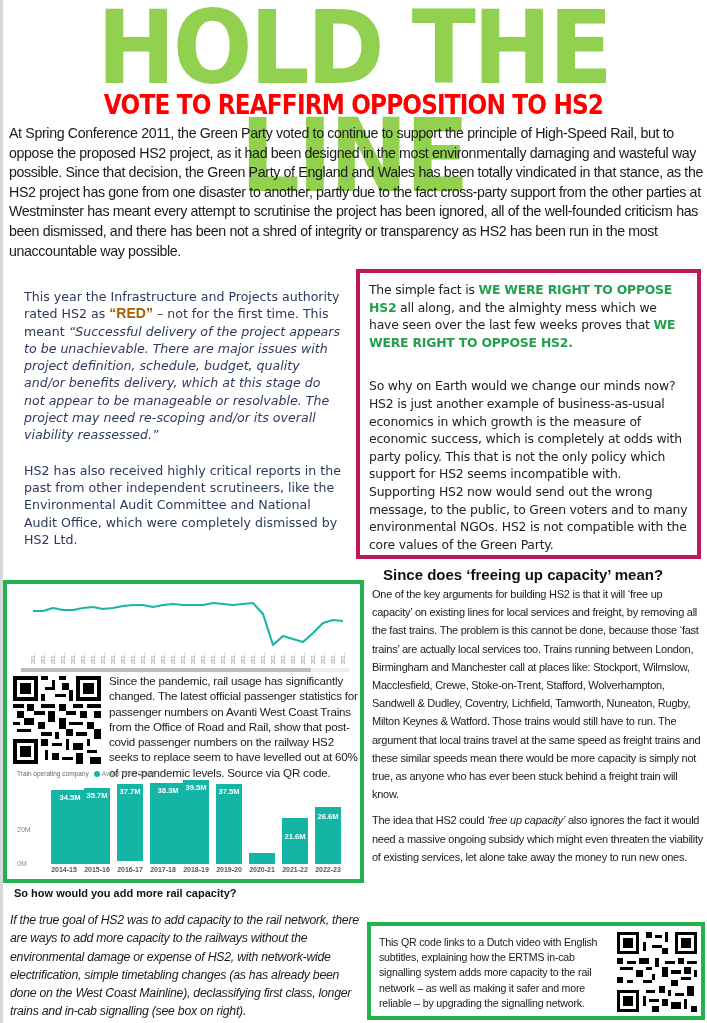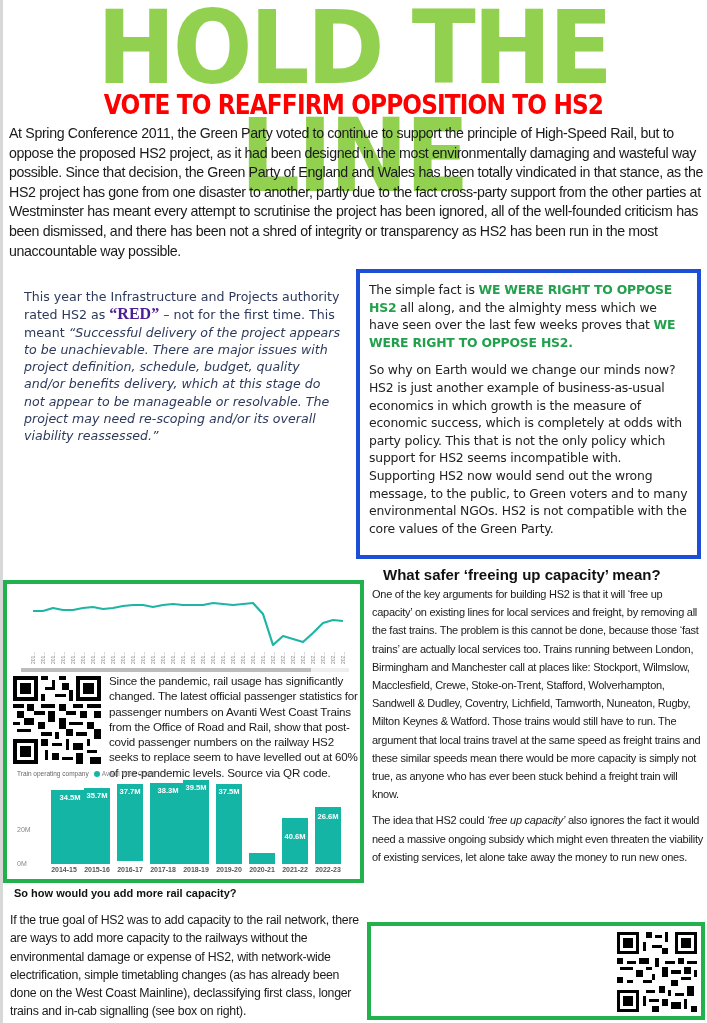--- a/index.html
+++ b/index.html
@@ -12,28 +12,28 @@
     color: #92d050; line-height: 108px; transform: scaleX(0.92); transform-origin: center; }
   .subtitle { position: absolute; left: 0; top: 88px; width: 707px; text-align: center;
     font-family: "DejaVu Sans", sans-serif; font-weight: bold; font-size: 27px; color: #ff0000;
     line-height: 34px; letter-spacing: -1px; transform: scaleX(0.86); transform-origin: center; }
 
   .intro { position: absolute; left: 9px; top: 124px; width: 694px; font-family: "Liberation Sans Narrow", "Liberation Sans", sans-serif;
     font-size: 14.2px; line-height: 19.6px; color: #1a1a1a; letter-spacing: -0.35px; }
 
   .ipa { position: absolute; left: 24px; top: 288px; width: 320px; font-family: "DejaVu Sans", sans-serif;
     font-size: 12.6px; line-height: 17.3px; color: #2e3a5c; }
-  .ipa .red { color: #4c1d95; font-weight: bold; font-family: Liberation Serif, serif; font-size: 16px; }
+  .ipa .red { color: #a16207; font-weight: bold; font-family: Liberation Sans, sans-serif; font-size: 14px; }
   .ipa em { font-style: italic; }
   .ipa p + p { margin-top: 18px; }
 
-  .fact-box { position: absolute; left: 356px; top: 269px; width: 345px; height: 290px; border: 4px solid #1d4ed8;
+  .fact-box { position: absolute; left: 356px; top: 269px; width: 345px; height: 290px; border: 4px solid #be185d;
     padding: 8px 9px; font-family: "DejaVu Sans", sans-serif; font-size: 12.4px; line-height: 17.6px; color: #222; letter-spacing: -0.2px; }
   .fact-box .hl { color: #22a04c; font-weight: bold; }
-  .fact-box p + p { margin-top: 10px; }
+  .fact-box p + p { margin-top: 26px; }
 
   .stats-box { position: absolute; left: 3px; top: 580px; width: 361px; height: 303px; border: 4px solid #22b14c; background: #fff; }
   .line-chart { position: absolute; left: 8px; top: 4px; width: 340px; height: 82px; }
   .scrollbar { position: absolute; left: 14px; top: 84px; width: 328px; height: 4px; background: #eeeeee; }
   .scrollbar .thumb { position: absolute; left: 0; top: 0; width: 290px; height: 4px; background: #bdbdbd; }
 
   .qr1 { position: absolute; left: 6px; top: 92px; width: 88px; height: 88px; }
   .stats-text { position: absolute; left: 102px; top: 89px; width: 252px; font-family: "Liberation Sans Narrow", "Liberation Sans", sans-serif;
     font-size: 11.6px; line-height: 15.3px; color: #1a1a1a; letter-spacing: -0.2px; }
 
@@ -49,40 +49,41 @@
   .cap-heading { position: absolute; left: 383px; top: 566px; width: 310px; text-align: left;
     font-family: "Liberation Sans", sans-serif; font-weight: bold; font-size: 15px; color: #111; }
   .cap-body { position: absolute; left: 372px; top: 585px; width: 332px; font-family: "Liberation Sans Narrow", "Liberation Sans", sans-serif;
     font-size: 11px; line-height: 18.2px; color: #1a1a1a; letter-spacing: -0.25px; }
   .cap-body p + p { margin-top: 8px; }
   .cap-body em { font-style: italic; }
 
   .add-heading { position: absolute; left: 14px; top: 887px; font-family: "Liberation Sans", sans-serif;
     font-weight: bold; font-size: 11px; color: #111; }
   .add-body { position: absolute; left: 10px; top: 911px; width: 355px; font-family: "Liberation Sans Narrow", "Liberation Sans", sans-serif;
-    font-size: 12.3px; line-height: 18.3px; color: #1a1a1a; letter-spacing: -0.25px; }
+    font-size: 12.3px; line-height: 18.3px; color: #1a1a1a; letter-spacing: -0.25px; font-style: italic; }
 
   .ertms-box { position: absolute; left: 367px; top: 922px; width: 338px; height: 98px; border: 4px solid #22b14c; background: #fff; }
   .ertms-text { position: absolute; left: 8px; top: 9px; width: 230px; font-family: "Liberation Sans Narrow", "Liberation Sans", sans-serif;
     font-size: 10.6px; line-height: 15.2px; color: #1a1a1a; letter-spacing: -0.2px; }
   .qr2 { position: absolute; left: 246px; top: 5px; width: 80px; height: 82px; }
   .qr { background: #fff; }
 </style>
 </head>
 <body>
 
 <div class="page-edge"></div>
 
 <h1 class="title">HOLD THE LINE</h1>
 <h2 class="subtitle">VOTE TO REAFFIRM OPPOSITION TO HS2</h2>
 
 <p class="intro">At Spring Conference 2011, the Green Party voted to continue to support the principle of High-Speed Rail, but to oppose the proposed HS2 project, as it had been designed in the most environmentally damaging and wasteful way possible. Since that decision, the Green Party of England and Wales has been totally vindicated in that stance, as the HS2 project has gone from one disaster to another, partly due to the fact cross-party support from the other parties at Westminster has meant  every attempt to scrutinise the project has been ignored, all of the well-founded criticism has been dismissed, and there has been not a shred of integrity or transparency as HS2 has been run in the most unaccountable way possible.</p>
 
 <div class="ipa">
   <p><span>This year the Infrastructure and Projects authority rated HS2 as </span><span class="red">“RED”</span><span> – not for the first time. This meant </span><em>“Successful delivery of the project appears to be unachievable. There are major issues with project definition, schedule, budget, quality and/or benefits delivery, which at this stage do not appear to be manageable or resolvable. The project may need re-scoping and/or its overall viability reassessed.”</em></p>
+  <p>HS2 has also received highly critical reports in the past from other independent scrutineers, like the Environmental Audit Committee and National Audit Office, which were completely dismissed by HS2 Ltd.</p>
 </div>
 
 <div class="fact-box">
   <p><span>The simple fact is </span><span class="hl">WE WERE RIGHT TO OPPOSE HS2</span><span> all along, and the almighty mess which we have seen over the last few weeks proves that </span><span class="hl">WE WERE RIGHT TO OPPOSE HS2.</span></p>
   <p>So why on Earth would we change our minds now? HS2 is just another example of business-as-usual economics in which growth is the measure of economic success, which is completely at odds with party policy. This that is not the only policy which support for HS2 seems incompatible with. Supporting HS2 now would send out the wrong message, to the public, to Green voters and to many environmental NGOs. HS2 is not compatible with the core values of the Green Party.</p>
 </div>
 
 <div class="stats-box">
   <svg class="line-chart" viewBox="0 0 340 82" width="340" height="82">
     <polyline fill="none" stroke="#1fb5a4" stroke-width="2.2" stroke-linejoin="round" points="18,23 28,23 38,20 48,22 58,22 68,20 78,19 88,21 98,20 108,18 118,17 128,17 138,19 148,17 158,16 168,17 178,17 188,17 198,15 208,16 218,17 228,16 238,15 248,26 258,57 268,48 278,51 288,54 298,45 308,35 318,32 328,33"></polyline>
@@ -202,48 +203,49 @@
         <span class="val">38.3M</span>
       </div>
     <div class="bar" style="left:170px;width:26px;top:12px;height:84px">
         <span class="val">39.5M</span>
       </div>
     <div class="bar" style="left:203px;width:26px;top:16px;height:80px">
         <span class="val">37.5M</span>
       </div>
     <div class="bar" style="left:236px;width:26px;top:85px;height:11px"></div>
     <div class="bar" style="left:269px;width:26px;top:50px;height:46px">
-        <span class="val" style="top:14px">40.6M</span>
+        <span class="val" style="top:14px">21.6M</span>
       </div>
     <div class="bar" style="left:302px;width:26px;top:39px;height:57px">
         <span class="val" style="top:5px">26.6M</span>
       </div>
 
     <span class="x-tick" style="left:34px">2014-15</span>
     <span class="x-tick" style="left:67px">2015-16</span>
     <span class="x-tick" style="left:100px">2016-17</span>
     <span class="x-tick" style="left:133px">2017-18</span>
     <span class="x-tick" style="left:166px">2018-19</span>
     <span class="x-tick" style="left:199px">2019-20</span>
     <span class="x-tick" style="left:232px">2020-21</span>
     <span class="x-tick" style="left:265px">2021-22</span>
     <span class="x-tick" style="left:298px">2022-23</span>
   </div>
 </div>
 
-<h3 class="cap-heading">What safer ‘freeing up capacity’ mean?</h3>
+<h3 class="cap-heading">Since does ‘freeing up capacity’ mean?</h3>
 <div class="cap-body">
   <p>One of the key arguments for building HS2 is that it will ‘free up capacity’ on existing lines for local services and freight, by removing all the fast trains. The problem is this cannot be done, because those ‘fast trains’ are actually local services too. Trains running between London, Birmingham and Manchester call at places like: Stockport, Wilmslow, Macclesfield, Crewe, Stoke-on-Trent, Stafford, Wolverhampton, Sandwell &amp; Dudley, Coventry, Lichfield, Tamworth, Nuneaton, Rugby, Milton Keynes &amp; Watford. Those trains would still have to run. The argument that local trains travel at the same speed as freight trains and these similar speeds mean there would be more capacity is simply not true, as anyone who has ever been stuck behind a freight train will know.</p>
   <p><span>The idea that HS2 could </span><em>‘free up capacity’</em><span> also ignores the fact it would need a massive ongoing subsidy which might even threaten the viability of existing services, let alone take away the money to run new ones.</span></p>
 </div>
 
 <h3 class="add-heading">So how would you add more rail capacity?</h3>
 <p class="add-body">If the true goal of HS2 was to add capacity to the rail network, there are ways to add more capacity to the railways without the environmental damage or expense of HS2, with network-wide electrification, simple timetabling changes (as has already been done on the West Coast Mainline), declassifying first class, longer trains and in-cab signalling (see box on right).</p>
 
 <div class="ertms-box">
+  <p class="ertms-text">This QR code links to a Dutch video with English subtitles, explaining how the ERTMS in-cab signalling system adds more capacity to the rail network – as well as making it safer and more reliable – by upgrading the signalling network.</p>
   <svg class="qr qr2" viewBox="0 0 25 25" shape-rendering="crispEdges">
     <rect width="25" height="25" fill="#fff"></rect>
     <g fill="#000">
       <rect x="0" y="0" width="7" height="7"></rect>
         <rect x="1" y="1" width="5" height="5" fill="#fff"></rect>
         <rect x="2" y="2" width="3" height="3"></rect>
       <rect x="18" y="0" width="7" height="7"></rect>
         <rect x="19" y="1" width="5" height="5" fill="#fff"></rect>
         <rect x="20" y="2" width="3" height="3"></rect>
       <rect x="0" y="18" width="7" height="7"></rect>

